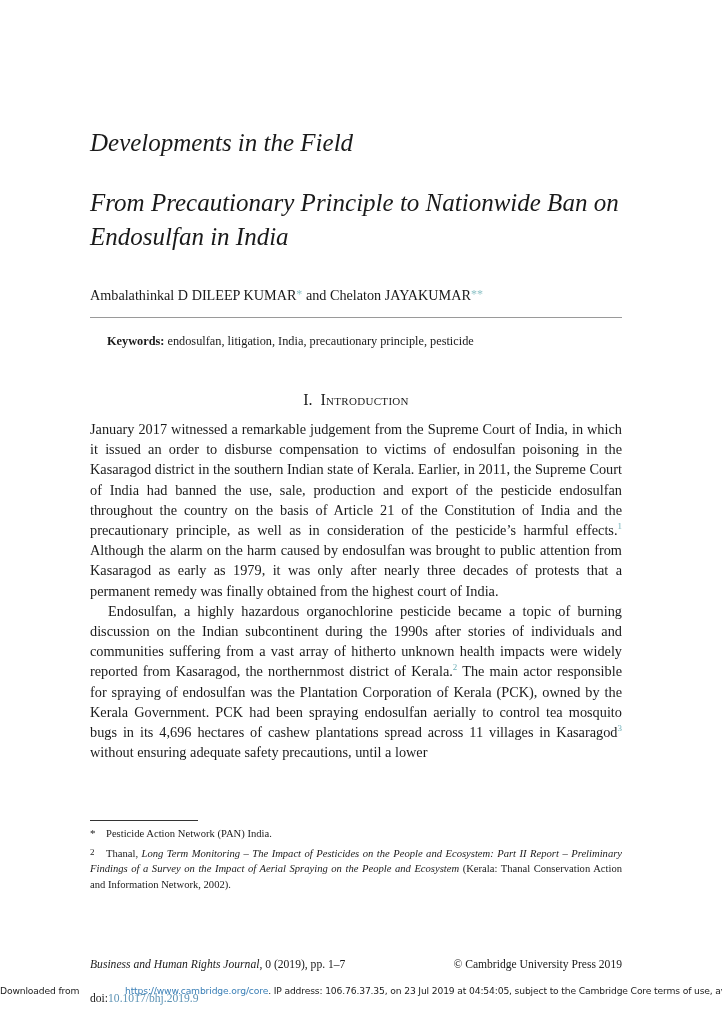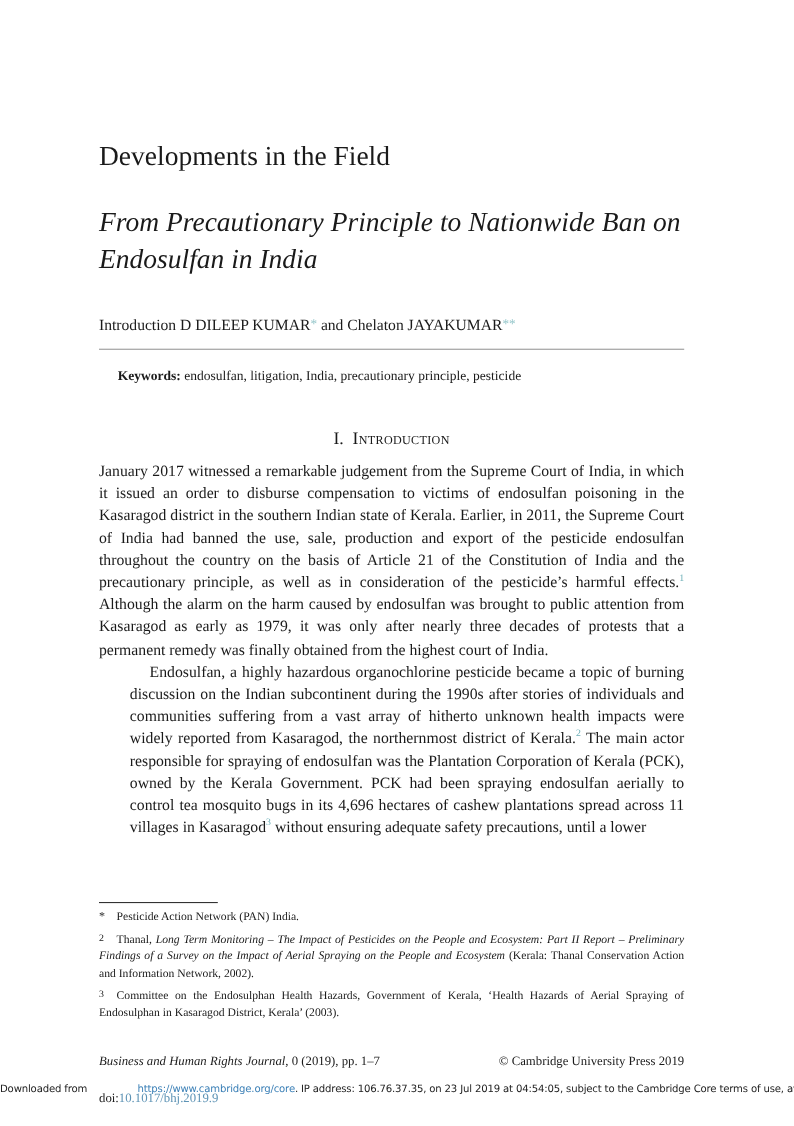--- a/index.html
+++ b/index.html
@@ -1,29 +1,29 @@
 <!DOCTYPE html>
 <html><head>
 <meta charset="utf-8">
 <style>
   html, body { margin: 0; padding: 0; background: #ffffff; }
   body { width: 722px; height: 1024px; position: relative; overflow: hidden;
          font-family: "Liberation Serif", "DejaVu Serif", serif; color: #1a1a1a; }
-  .section-label { position: absolute; left: 90px; top: 128px; font-size: 25px; line-height: 30px; white-space: nowrap; }
+  .section-label { position: absolute; left: 90px; top: 128px; font-style: italic; font-size: 25px; line-height: 30px; white-space: nowrap; }
   .title { position: absolute; left: 90px; top: 186px; width: 540px; font-style: italic; font-size: 25px; line-height: 34px; }
   .authors { position: absolute; left: 90px; top: 287px; font-size: 14.2px; white-space: nowrap; }
   .authors .mark { color: #8fc3c7; font-size: 12px; vertical-align: 2px; }
   .rule { position: absolute; left: 90px; top: 317px; width: 532px; height: 0; border-top: 1.3px solid #9a9a9a; }
   .keywords { position: absolute; left: 107px; top: 334px; font-size: 12.3px; white-space: nowrap; }
   .keywords b { font-weight: bold; }
   .heading { position: absolute; left: 90px; top: 391px; width: 532px; text-align: center; font-size: 16px; }
   .heading .sc { font-variant: small-caps; letter-spacing: 0.3px; }
   .body { position: absolute; left: 90px; top: 419px; width: 532px; font-size: 14.3px; line-height: 20.2px; text-align: justify; }
   .body p { margin: 0; }
-  .body p.indent { text-indent: 18px; margin-left: 28px; }
+  .body p.indent { text-indent: 18px; }
   .sup { color: #6fb0b8; font-size: 9px; vertical-align: 6px; line-height: 0; }
   .fn-rule { position: absolute; left: 90px; top: 820px; width: 108px; border-top: 1px solid #333; }
   .footnotes { position: absolute; left: 90px; top: 826px; width: 532px; font-size: 10.6px; line-height: 15.5px; text-align: justify; }
   .fn { margin: 0 0 3px 0; }
   .fn .fnmark { display: inline-block; width: 16px; font-size: 9px; vertical-align: 2px; text-align: left; }
   .fn .fnmark.star { font-size: 11px; vertical-align: 0; }
   .fn i { font-style: italic; }
   .journal-line { position: absolute; left: 90px; top: 958px; width: 532px; font-size: 11.6px; }
   .journal-line .left { position: absolute; left: 0; top: 0; white-space: nowrap; }
   .journal-line .right { position: absolute; right: 0; top: 0; white-space: nowrap; }
@@ -33,21 +33,21 @@
   .download .line { white-space: nowrap; }
   .download .link { color: #3a7fb6; padding-left: 43px; }
 </style>
 </head>
 <body>
 
 <div class="section-label">Developments in the Field</div>
 <div class="title">From Precautionary Principle to Nationwide Ban on Endosulfan in India</div>
 
 <div class="authors">
-  <span>Introduction D DILEEP KUMAR</span><span class="mark">*</span><span> and </span><span>Chelaton JAYAKUMAR</span><span class="mark">**</span>
+  <span>Ambalathinkal D DILEEP KUMAR</span><span class="mark">*</span><span> and </span><span>Chelaton JAYAKUMAR</span><span class="mark">**</span>
 </div>
 
 <div class="rule"></div>
 
 <div class="keywords">
   <b>Keywords:</b> <span>endosulfan, litigation, India, precautionary principle, pesticide</span>
 </div>
 
 <div class="heading">
   <span>I.</span>&nbsp;&nbsp;<span class="sc">Introduction</span>
@@ -56,21 +56,20 @@
 <div class="body">
   <p><span>January 2017 witnessed a remarkable judgement from the Supreme Court of India, in which it issued an order to disburse compensation to victims of endosulfan poisoning in the Kasaragod district in the southern Indian state of Kerala. Earlier, in 2011, the Supreme Court of India had banned the use, sale, production and export of the pesticide endosulfan throughout the country on the basis of Article 21 of the Constitution of India and the precautionary principle, as well as in consideration of the pesticide’s harmful effects.</span><span class="sup">1</span><span> Although the alarm on the harm caused by endosulfan was brought to public attention from Kasaragod as early as 1979, it was only after nearly three decades of protests that a permanent remedy was finally obtained from the highest court of India.</span></p>
   <p class="indent"><span>Endosulfan, a highly hazardous organochlorine pesticide became a topic of burning discussion on the Indian subcontinent during the 1990s after stories of individuals and communities suffering from a vast array of hitherto unknown health impacts were widely reported from Kasaragod, the northernmost district of Kerala.</span><span class="sup">2</span><span> The main actor responsible for spraying of endosulfan was the Plantation Corporation of Kerala (PCK), owned by the Kerala Government. PCK had been spraying endosulfan aerially to control tea mosquito bugs in its 4,696 hectares of cashew plantations spread across 11 villages in Kasaragod</span><span class="sup">3</span><span> without ensuring adequate safety precautions, until a lower</span></p>
 </div>
 
 <div class="fn-rule"></div>
 
 <div class="footnotes">
   <p class="fn"><span class="fnmark star">*</span><span>Pesticide Action Network (PAN) India.</span></p>
   <p class="fn"><span class="fnmark">2</span><span>Thanal, </span><i>Long Term Monitoring – The Impact of Pesticides on the People and Ecosystem: Part II Report – Preliminary Findings of a Survey on the Impact of Aerial Spraying on the People and Ecosystem</i><span> (Kerala: Thanal Conservation Action and Information Network, 2002).</span></p>
-  <p class="fn"><span class="fnmark">3</span><span>Committee on the Endosulphan Health Hazards, Government of Kerala, ‘Health Hazards of Aerial Spraying of Endosulphan in Kasaragod District, Kerala’ (2003).</span></p>
 </div>
 
 <div class="journal-line">
   <span class="left"><i>Business and Human Rights Journal</i><span>, 0 (2019), pp. 1–7</span></span>
   <span class="right">© Cambridge University Press 2019</span>
 </div>
 
 <div class="doi">
   <span>doi:</span><span class="link">10.1017/bhj.2019.9</span>
 </div>

